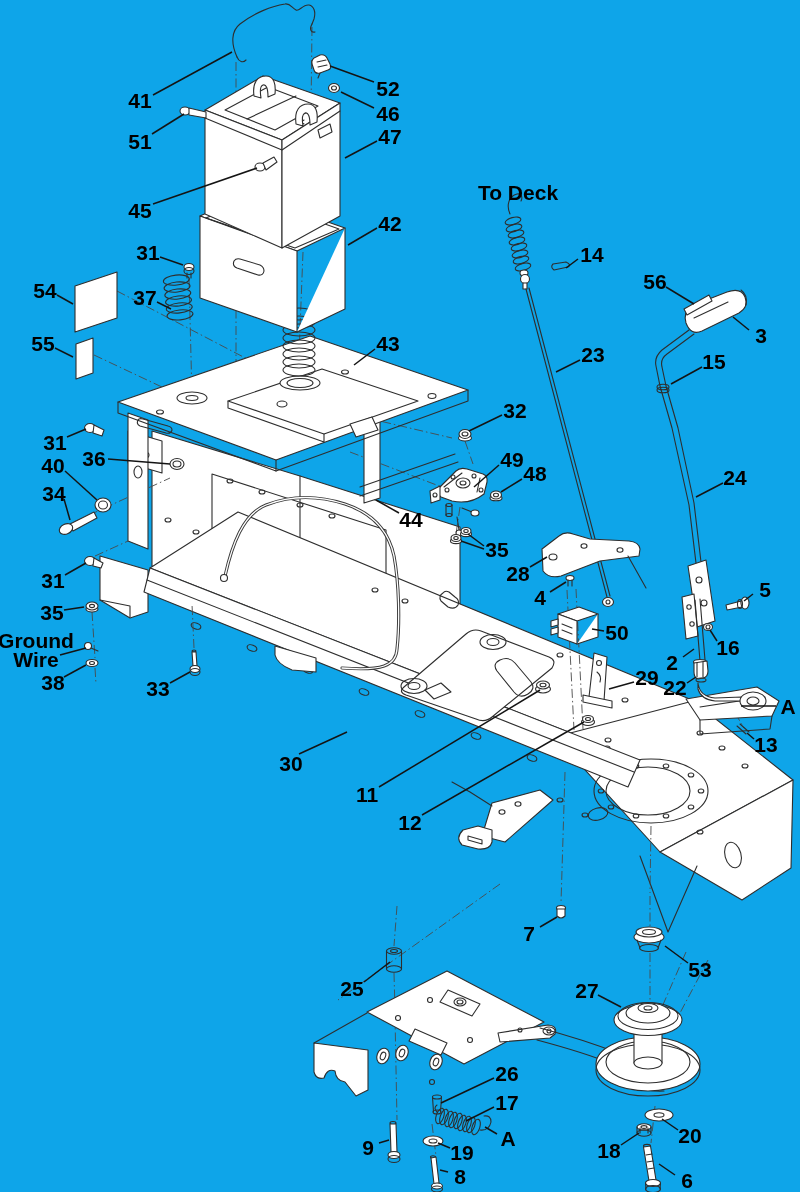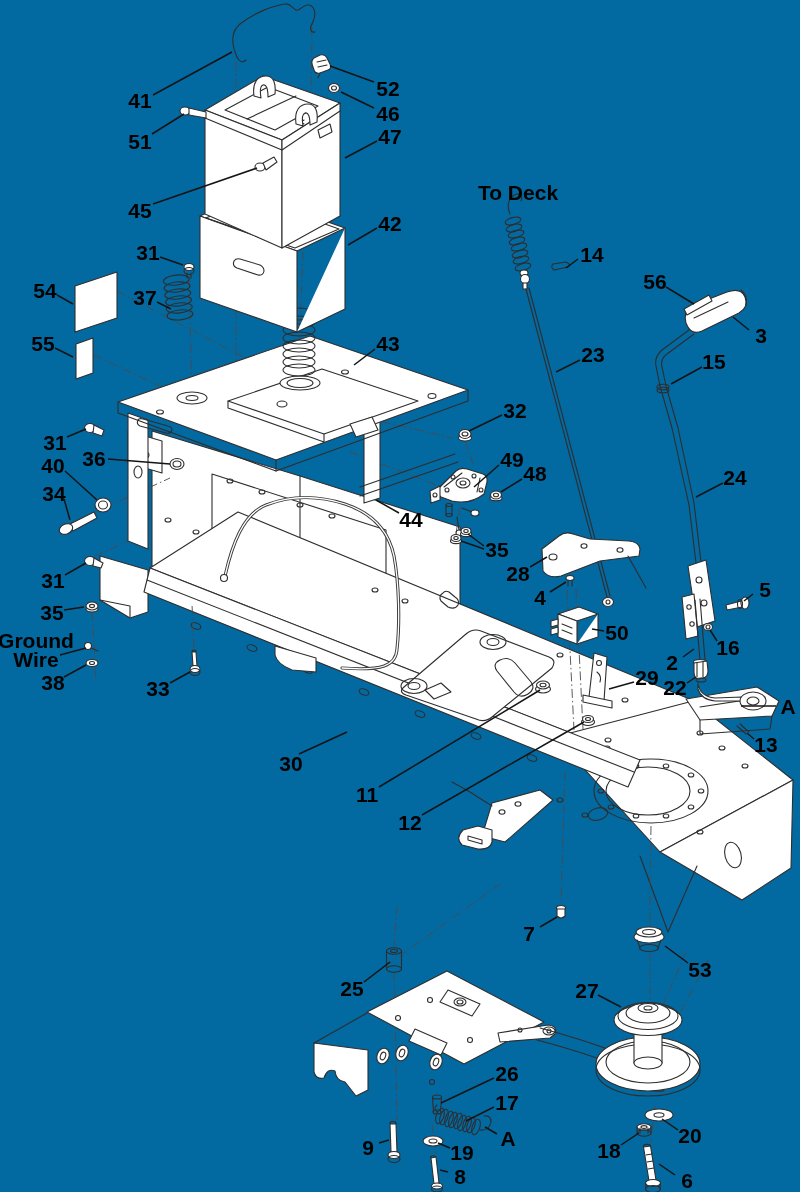--- a/index.html
+++ b/index.html
@@ -1,16 +1,16 @@
 <!DOCTYPE html>
 <html><head>
 <meta charset="utf-8">
 <style>
   html,body{margin:0;padding:0;background:#ffffff;}
-  .stage{position:relative;width:800px;height:1192px;background:#0369a1;overflow:hidden;}
+  .stage{position:relative;width:800px;height:1192px;background:#0ea5e9;overflow:hidden;}
   svg{position:absolute;left:0;top:0;}
   .s{fill:none;stroke:#2e2e2e;stroke-width:1.1;stroke-linejoin:round;stroke-linecap:round;}
   .sw{fill:#ffffff;stroke:#2e2e2e;stroke-width:1.1;stroke-linejoin:round;stroke-linecap:round;}
   .thick{fill:none;stroke:#3a3a3a;stroke-width:3.2;stroke-linecap:round;}
   .thickcore{fill:none;stroke:#ffffff;stroke-width:1.3;stroke-linecap:round;}
   .dd{fill:none;stroke:#4a4a4a;stroke-width:0.9;stroke-dasharray:9 3 1.5 3;}
   .leader{stroke:#141414;stroke-width:1.5;}
   .callout{font:bold 21px "Liberation Sans",sans-serif;fill:#000000;}
 </style>
 </head>

